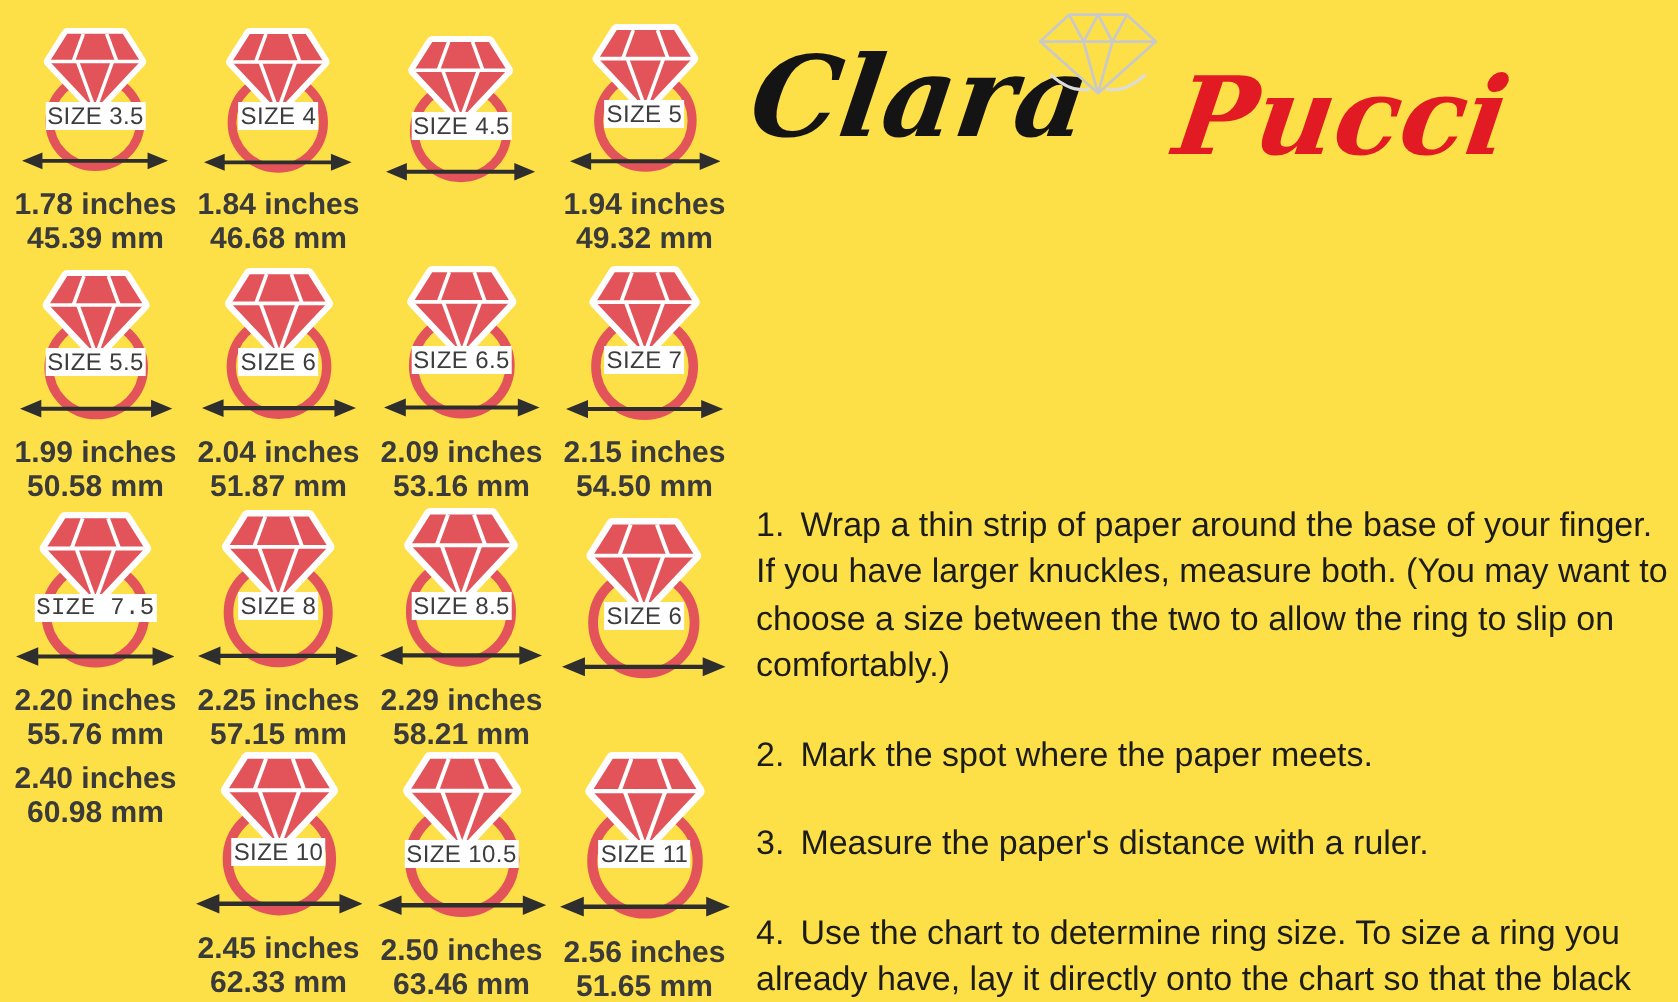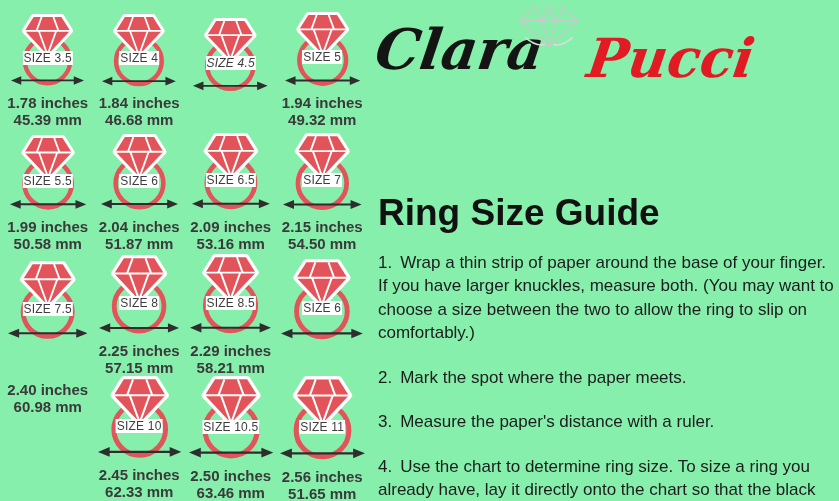--- a/index.html
+++ b/index.html
@@ -6,21 +6,21 @@
     --ring-red:#e25459;
     --logo-red:#e21a23;
     --ink:#1c1c1c;
     --label-ink:#3d3d3d;
     --arrow-dark:#2e2e2e;
     --diamond-gray:#c9c9c9;
   }
   *{margin:0;padding:0;box-sizing:border-box;}
   html,body{background:#fff;}
   body{font-family:"Liberation Sans", sans-serif;}
-  .stage{position:relative;width:839px;height:501px;background:#86efac;overflow:hidden;}
+  .stage{position:relative;width:839px;height:501px;background:#fde047;overflow:hidden;}
 
   
   .rings-grid{
     position:absolute;left:2px;top:4px;width:366px;
     display:grid;grid-template-columns:repeat(4,1fr);
     grid-auto-rows:124px;
   }
   .ring-cell{display:flex;flex-direction:column;align-items:center;}
   .icon-wrap{height:90px;display:flex;align-items:flex-end;justify-content:center;width:100%;}
   .icon-box{position:relative;width:76px;}
@@ -119,21 +119,21 @@
       </div>
     </div>
     <div class="measure">
       <div>1.84 inches</div>
       <div>46.68 mm</div>
     </div>
   </div>
 
   <div class="ring-cell">
     <div class="icon-wrap">
-      <div class="icon-box" style="width: 74.6px; font-style: italic;">
+      <div class="icon-box" style="width: 74.6px;">
         <svg viewBox="0 0 100 102" aria-hidden="true">
 
           <circle cx="50" cy="64" r="31" fill="none" style="stroke:var(--ring-red)" stroke-width="6"></circle>
 
           <polygon points="31,4 69,4 81,23 50,56 19,23" fill="#fff" stroke="#fff" stroke-width="8" stroke-linejoin="round"></polygon>
 
           <polygon points="31,4 69,4 81,23 50,56 19,23" style="fill:var(--ring-red)"></polygon>
           <g stroke="#fff" stroke-width="2.4" fill="none">
             <line x1="19" y1="23" x2="81" y2="23"></line>
             <line x1="42" y1="4" x2="35" y2="23"></line>
@@ -313,21 +313,21 @@
       </div>
     </div>
     <div class="measure">
       <div>2.15 inches</div>
       <div>54.50 mm</div>
     </div>
   </div>
 
   <div class="ring-cell">
     <div class="icon-wrap">
-      <div class="icon-box" style="width: 79.4px;">
+      <div class="icon-box" style="width: 79.4px; font-family: Liberation Mono, monospace;">
         <svg viewBox="0 0 100 102" aria-hidden="true">
 
           <circle cx="50" cy="64" r="31" fill="none" style="stroke:var(--ring-red)" stroke-width="6"></circle>
 
           <polygon points="31,4 69,4 81,23 50,56 19,23" fill="#fff" stroke="#fff" stroke-width="8" stroke-linejoin="round"></polygon>
 
           <polygon points="31,4 69,4 81,23 50,56 19,23" style="fill:var(--ring-red)"></polygon>
           <g stroke="#fff" stroke-width="2.4" fill="none">
             <line x1="19" y1="23" x2="81" y2="23"></line>
             <line x1="42" y1="4" x2="35" y2="23"></line>
@@ -337,20 +337,24 @@
           </g>
 
           <g>
             <line x1="8" y1="91" x2="92" y2="91" style="stroke:var(--arrow-dark)" stroke-width="2.6"></line>
             <polygon points="0,91 14,85.2 14,96.8" style="fill:var(--arrow-dark)"></polygon>
             <polygon points="100,91 86,85.2 86,96.8" style="fill:var(--arrow-dark)"></polygon>
           </g>
         </svg>
         <span class="size-label">SIZE 7.5</span>
       </div>
+    </div>
+    <div class="measure">
+      <div>2.20 inches</div>
+      <div>55.76 mm</div>
     </div>
   </div>
 
   <div class="ring-cell">
     <div class="icon-wrap">
       <div class="icon-box" style="width: 80.2px;">
         <svg viewBox="0 0 100 102" aria-hidden="true">
 
           <circle cx="50" cy="64" r="31" fill="none" style="stroke:var(--ring-red)" stroke-width="6"></circle>
 
@@ -558,21 +562,20 @@
         <polyline points="32,4 46,30 60,4 74,30 88,4"></polyline>
         <line x1="46" y1="30" x2="60" y2="80"></line>
         <line x1="74" y1="30" x2="60" y2="80"></line>
       </g>
       <path d="M14,62 Q34,80 52,76" fill="none" stroke="#dcdcdc" stroke-width="3"></path>
       <path d="M106,62 Q86,80 68,76" fill="none" stroke="#dcdcdc" stroke-width="3"></path>
     </svg>
     <span class="logo-word logo-pucci">Pucci</span>
   </div>
 
-  <h1 class="title">Ring Size Guide</h1>
   <div id="steps" class="steps">
   <p class="step"><span class="step-num">1.</span><span class="step-text">Wrap a thin strip of paper around the base of your finger. If you have larger knuckles, measure both. (You may want to choose a size between the two to allow the ring to slip on comfortably.)</span></p>
 
   <p class="step"><span class="step-num">2.</span><span class="step-text">Mark the spot where the paper meets.</span></p>
 
   <p class="step"><span class="step-num">3.</span><span class="step-text">Measure the paper's distance with a ruler.</span></p>
 
   <p class="step"><span class="step-num">4.</span><span class="step-text">Use the chart to determine ring size. To size a ring you already have, lay it directly onto the chart so that the black circle touches the ring's inner circle.</span></p>
 </div>
 

